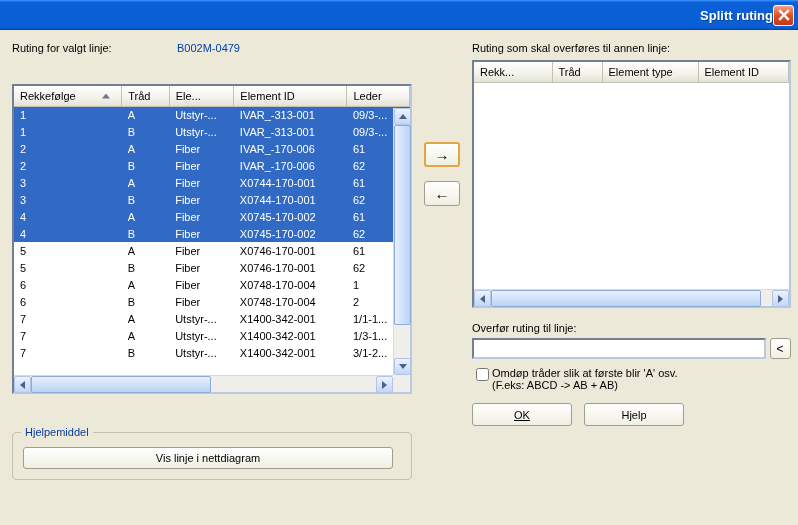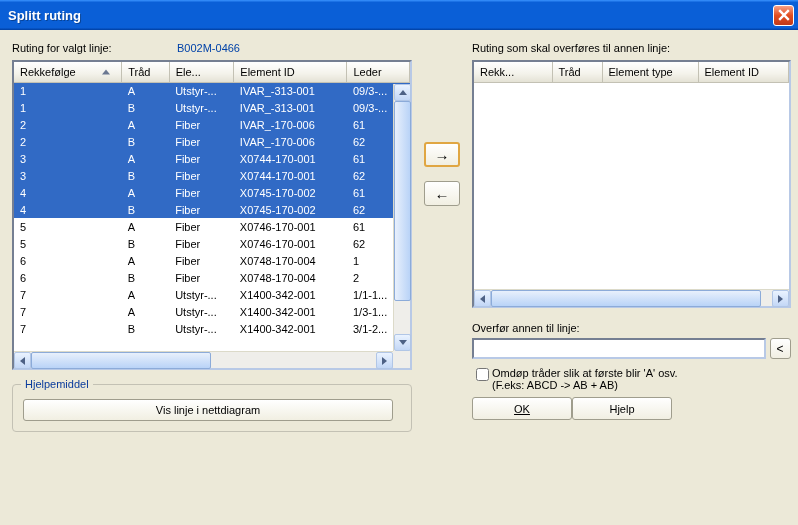--- a/index.html
+++ b/index.html
@@ -15,38 +15,39 @@
   .titlebar {
     height: 30px;
     background: linear-gradient(to bottom, #3a93ff 0%, #0a5fd7 8%, #0a5fd7 50%, #0a5fd7 92%, #003ea0 100%);
     display: flex;
     align-items: center;
     padding: 0 4px 0 8px;
     color: #fff;
     font-weight: bold;
     font-size: 13px;
     text-shadow: 1px 1px 0 rgba(0,0,0,0.3);
+    text-align: right;
   }
   .titlebar .title { flex: 1; }
   .close-btn {
     width: 21px; height: 21px;
     background: linear-gradient(to bottom, #f6a087, #e24e20 50%, #c0391a);
     border: 1px solid #fff;
     border-radius: 3px;
     display: flex; align-items: center; justify-content: center;
     cursor: pointer;
   }
   .close-btn svg { width: 12px; height: 12px; }
   .content {
     padding: 12px 12px 8px 12px;
     height: calc(525px - 30px);
     display: flex;
     gap: 10px;
   }
-  .left-col { flex: 0 0 400px; display: flex; flex-direction: column; }
+  .left-col { flex: 0 0 400px; display: flex; flex-direction: column; gap: 24px; }
   .mid-col { flex: 0 0 40px; display: flex; flex-direction: column; align-items: center; padding-top: 100px; gap: 14px;}
   .right-col { flex: 1; display: flex; flex-direction: column; }
   .label-row { display: flex; margin-bottom: 6px; }
   .label-row .lbl { flex: 0 0 165px; }
   .label-row .val { color: #0042a8; }
   .table-wrap {
     border: 2px inset #b8c9e6;
     background: #fff;
     height: 310px;
     display: flex;
@@ -165,21 +166,21 @@
     width:21px;height:21px;
     background:linear-gradient(to bottom,#fff,#f1efe2);
     border:1px solid #9f9d8d;
     border-radius:3px;
     cursor:pointer;
     display:flex;align-items:center;justify-content:center;
     font-size:12px;
   }
   .chk-row{ display:flex; align-items:flex-start; margin-top:8px;}
   .chk-row input{margin-top:1px;}
-  .btn-row{ display:flex; gap:0; margin-top:6px; justify-content:flex-start;}
+  .btn-row{ display:flex; gap:12px; margin-top:12px; justify-content:flex-start;}
   .dlg-btn{
     width:100px;height:23px;
     background:linear-gradient(to bottom,#fff,#f1efe2);
     border:1px solid #9f9d8d;
     border-radius:3px;
     cursor:pointer;
     font-family:inherit;font-size:11px;
   }
   .dlg-btn u{text-decoration:underline;}
   .right-table-wrap { height: 248px; }
@@ -194,21 +195,21 @@
         <path d="M1 1 L9 9 M9 1 L1 9" stroke="#fff" stroke-width="2" fill="none"></path>
       </svg>
   </div>
 </div>
 
 <div class="content">
 
   <div class="left-col">
     <div class="label-row">
       <span class="lbl">Ruting for valgt linje:</span>
-      <span class="val">B002M-0466</span>
+      <span class="val">B002M-0479</span>
     </div>
     <div class="table-wrap">
       <div class="table-scroll">
         <table>
           <colgroup id="left-cols">
               <col style="width: 100px;">
               <col style="width: 44px;">
               <col style="width: 60px;">
               <col style="width: 105px;">
               <col style="width: 58px;">
@@ -396,21 +397,21 @@
             <div class="arrow left"></div>
           </div>
         <div class="thumb"></div>
         <div class="btn rgt">
             <div class="arrow right"></div>
           </div>
       </div>
     </div>
 
     <div class="right-lower">
-      <div>Overfør annen til linje:</div>
+      <div>Overfør ruting til linje:</div>
       <div class="field-row">
         <input class="text-input" value="" style="">
         <div class="small-btn">
             <span>&lt;</span>
           </div>
       </div>
       <div class="chk-row">
         <input type="checkbox" style="">
         <div>
           <div>Omdøp tråder slik at første blir 'A' osv.</div>

